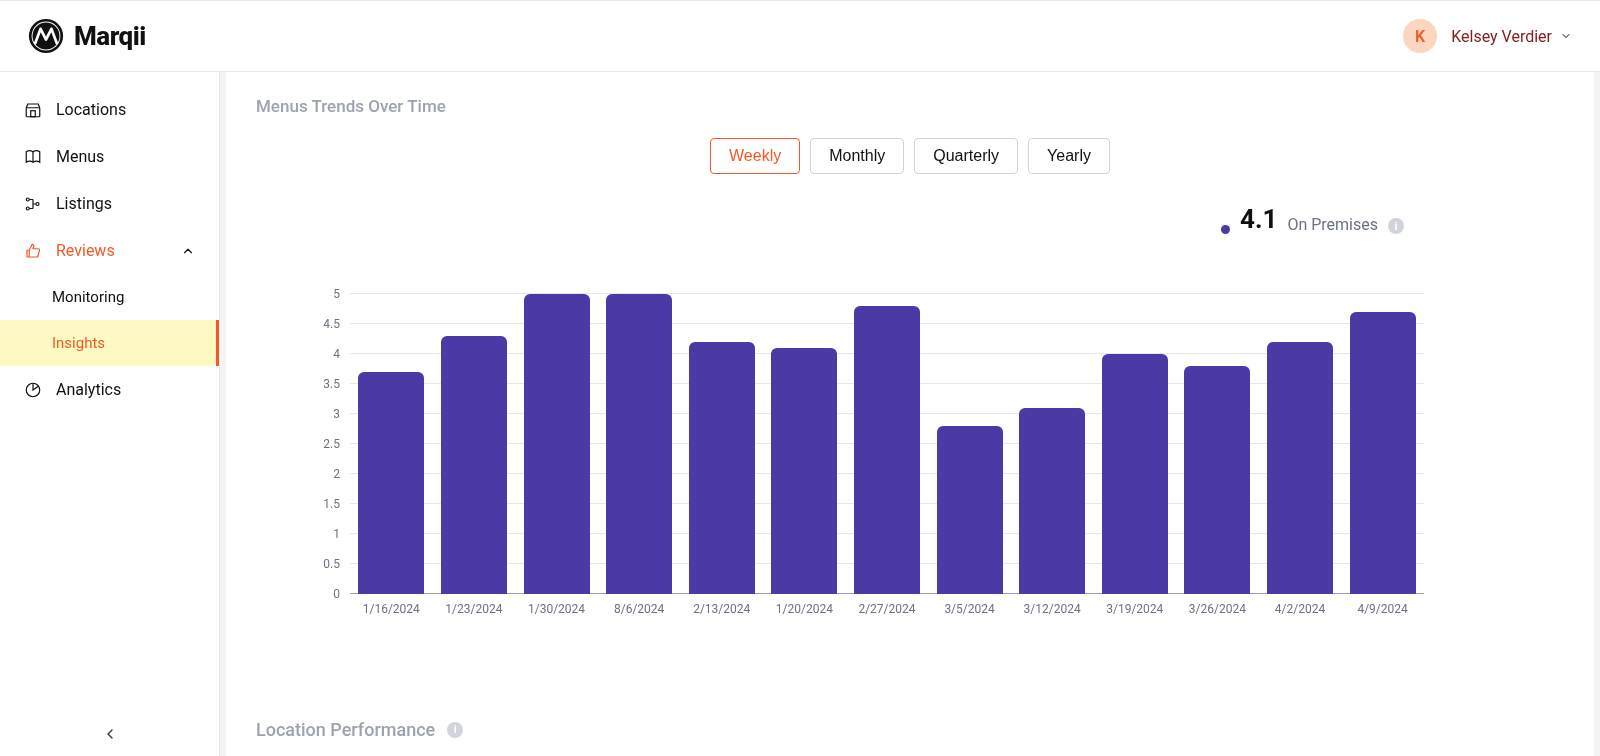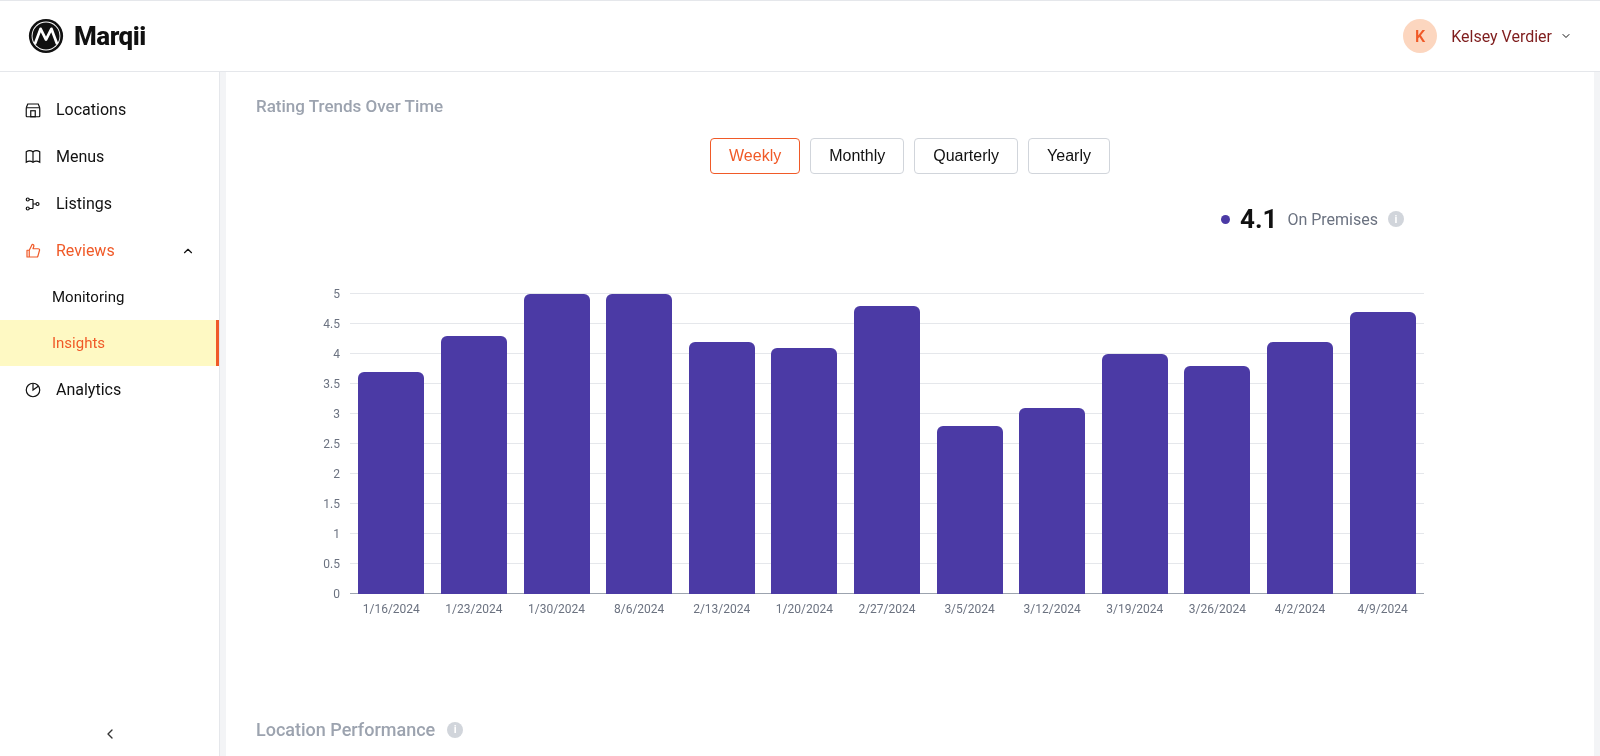--- a/index.html
+++ b/index.html
@@ -186,21 +186,21 @@
   }
   .tab.active {
     border-color: #f05a28;
     color: #f05a28;
   }
 
   
   .legend {
     display: flex;
     justify-content: flex-end;
-    align-items: center;
+    align-items: flex-end;
     gap: 10px;
     padding-right: 160px;
     margin-bottom: 10px;
     font-size: 16px;
     color: #6b7280;
   }
   .legend-dot {
     width: 9px;
     height: 9px;
     border-radius: 50%;
@@ -379,21 +379,21 @@
     <div class="collapse-arrow">
       <svg viewBox="0 0 24 24" width="16" height="16">
         <path d="M15 6l-6 6 6 6" stroke="#333" stroke-width="2" fill="none" stroke-linecap="round" stroke-linejoin="round"></path>
       </svg>
     </div>
   </div>
 
   <div class="main">
     <div class="card">
       <div class="section-title">
-        <span>Rating Trends Over Time</span>
+        <span>Menus Trends Over Time</span>
       </div>
 
       <div class="tabs">
         <button class="tab active">Weekly</button>
         <button class="tab">Monthly</button>
         <button class="tab">Quarterly</button>
         <button class="tab">Yearly</button>
       </div>
 
       <div class="legend">

